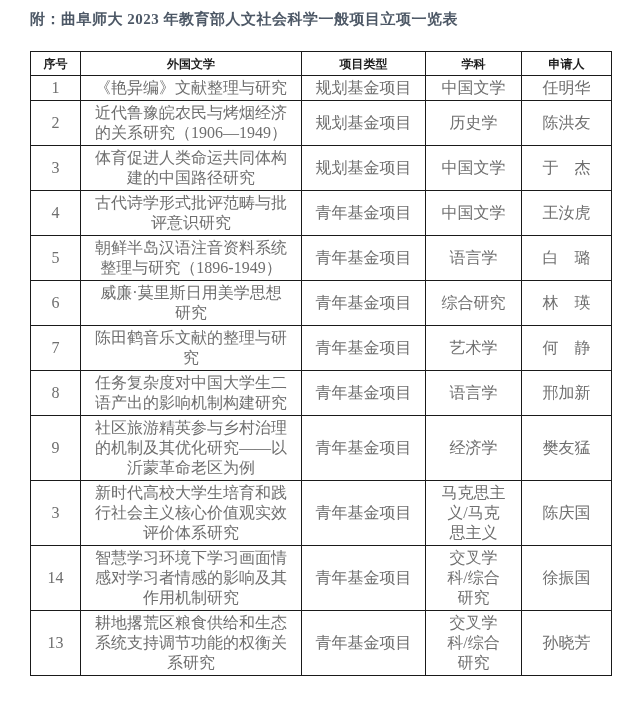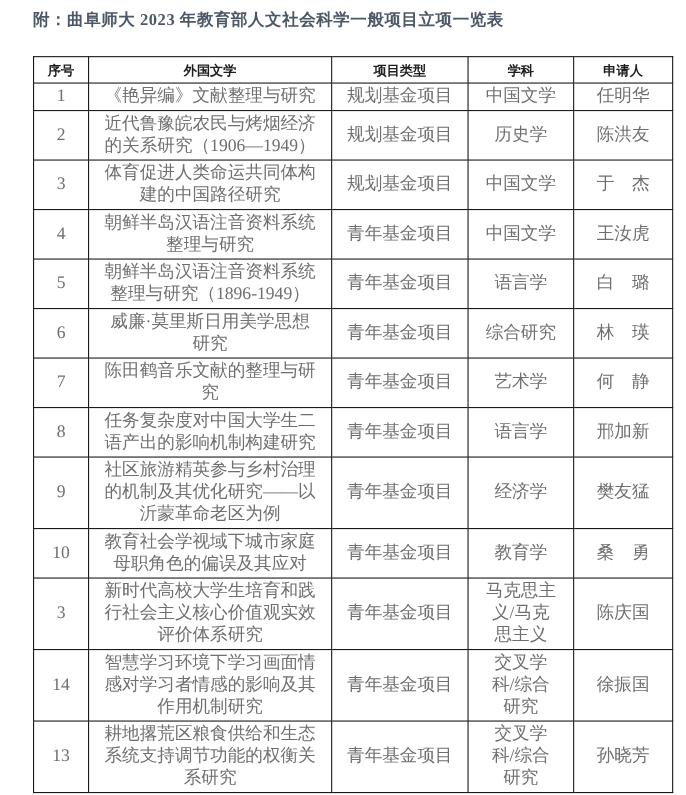--- a/index.html
+++ b/index.html
@@ -107,21 +107,21 @@
       </tr>
       <tr>
         <td class="cell-index">3</td>
         <td class="cell-name">体育促进人类命运共同体构建的中国路径研究</td>
         <td class="cell-type">规划基金项目</td>
         <td class="cell-discipline">中国文学</td>
         <td class="cell-applicant">于　杰</td>
       </tr>
       <tr>
         <td class="cell-index">4</td>
-        <td class="cell-name">朝鲜半岛汉语注音资料系统整理与研究</td>
+        <td class="cell-name">古代诗学形式批评范畴与批评意识研究</td>
         <td class="cell-type">青年基金项目</td>
         <td class="cell-discipline">中国文学</td>
         <td class="cell-applicant">王汝虎</td>
       </tr>
       <tr>
         <td class="cell-index">5</td>
         <td class="cell-name">朝鲜半岛汉语注音资料系统整理与研究（1896-1949）</td>
         <td class="cell-type">青年基金项目</td>
         <td class="cell-discipline">语言学</td>
         <td class="cell-applicant">白　璐</td>
@@ -148,27 +148,20 @@
         <td class="cell-applicant">邢加新</td>
       </tr>
       <tr>
         <td class="cell-index">9</td>
         <td class="cell-name">社区旅游精英参与乡村治理的机制及其优化研究——以沂蒙革命老区为例</td>
         <td class="cell-type">青年基金项目</td>
         <td class="cell-discipline">经济学</td>
         <td class="cell-applicant">樊友猛</td>
       </tr>
       <tr>
-        <td class="cell-index">10</td>
-        <td class="cell-name">教育社会学视域下城市家庭母职角色的偏误及其应对</td>
-        <td class="cell-type">青年基金项目</td>
-        <td class="cell-discipline">教育学</td>
-        <td class="cell-applicant">桑　勇</td>
-      </tr>
-      <tr>
         <td class="cell-index">3</td>
         <td class="cell-name">新时代高校大学生培育和践行社会主义核心价值观实效评价体系研究</td>
         <td class="cell-type">青年基金项目</td>
         <td class="cell-discipline">马克思主义/马克思主义</td>
         <td class="cell-applicant">陈庆国</td>
       </tr>
       <tr>
         <td class="cell-index">14</td>
         <td class="cell-name">智慧学习环境下学习画面情感对学习者情感的影响及其作用机制研究</td>
         <td class="cell-type">青年基金项目</td>

